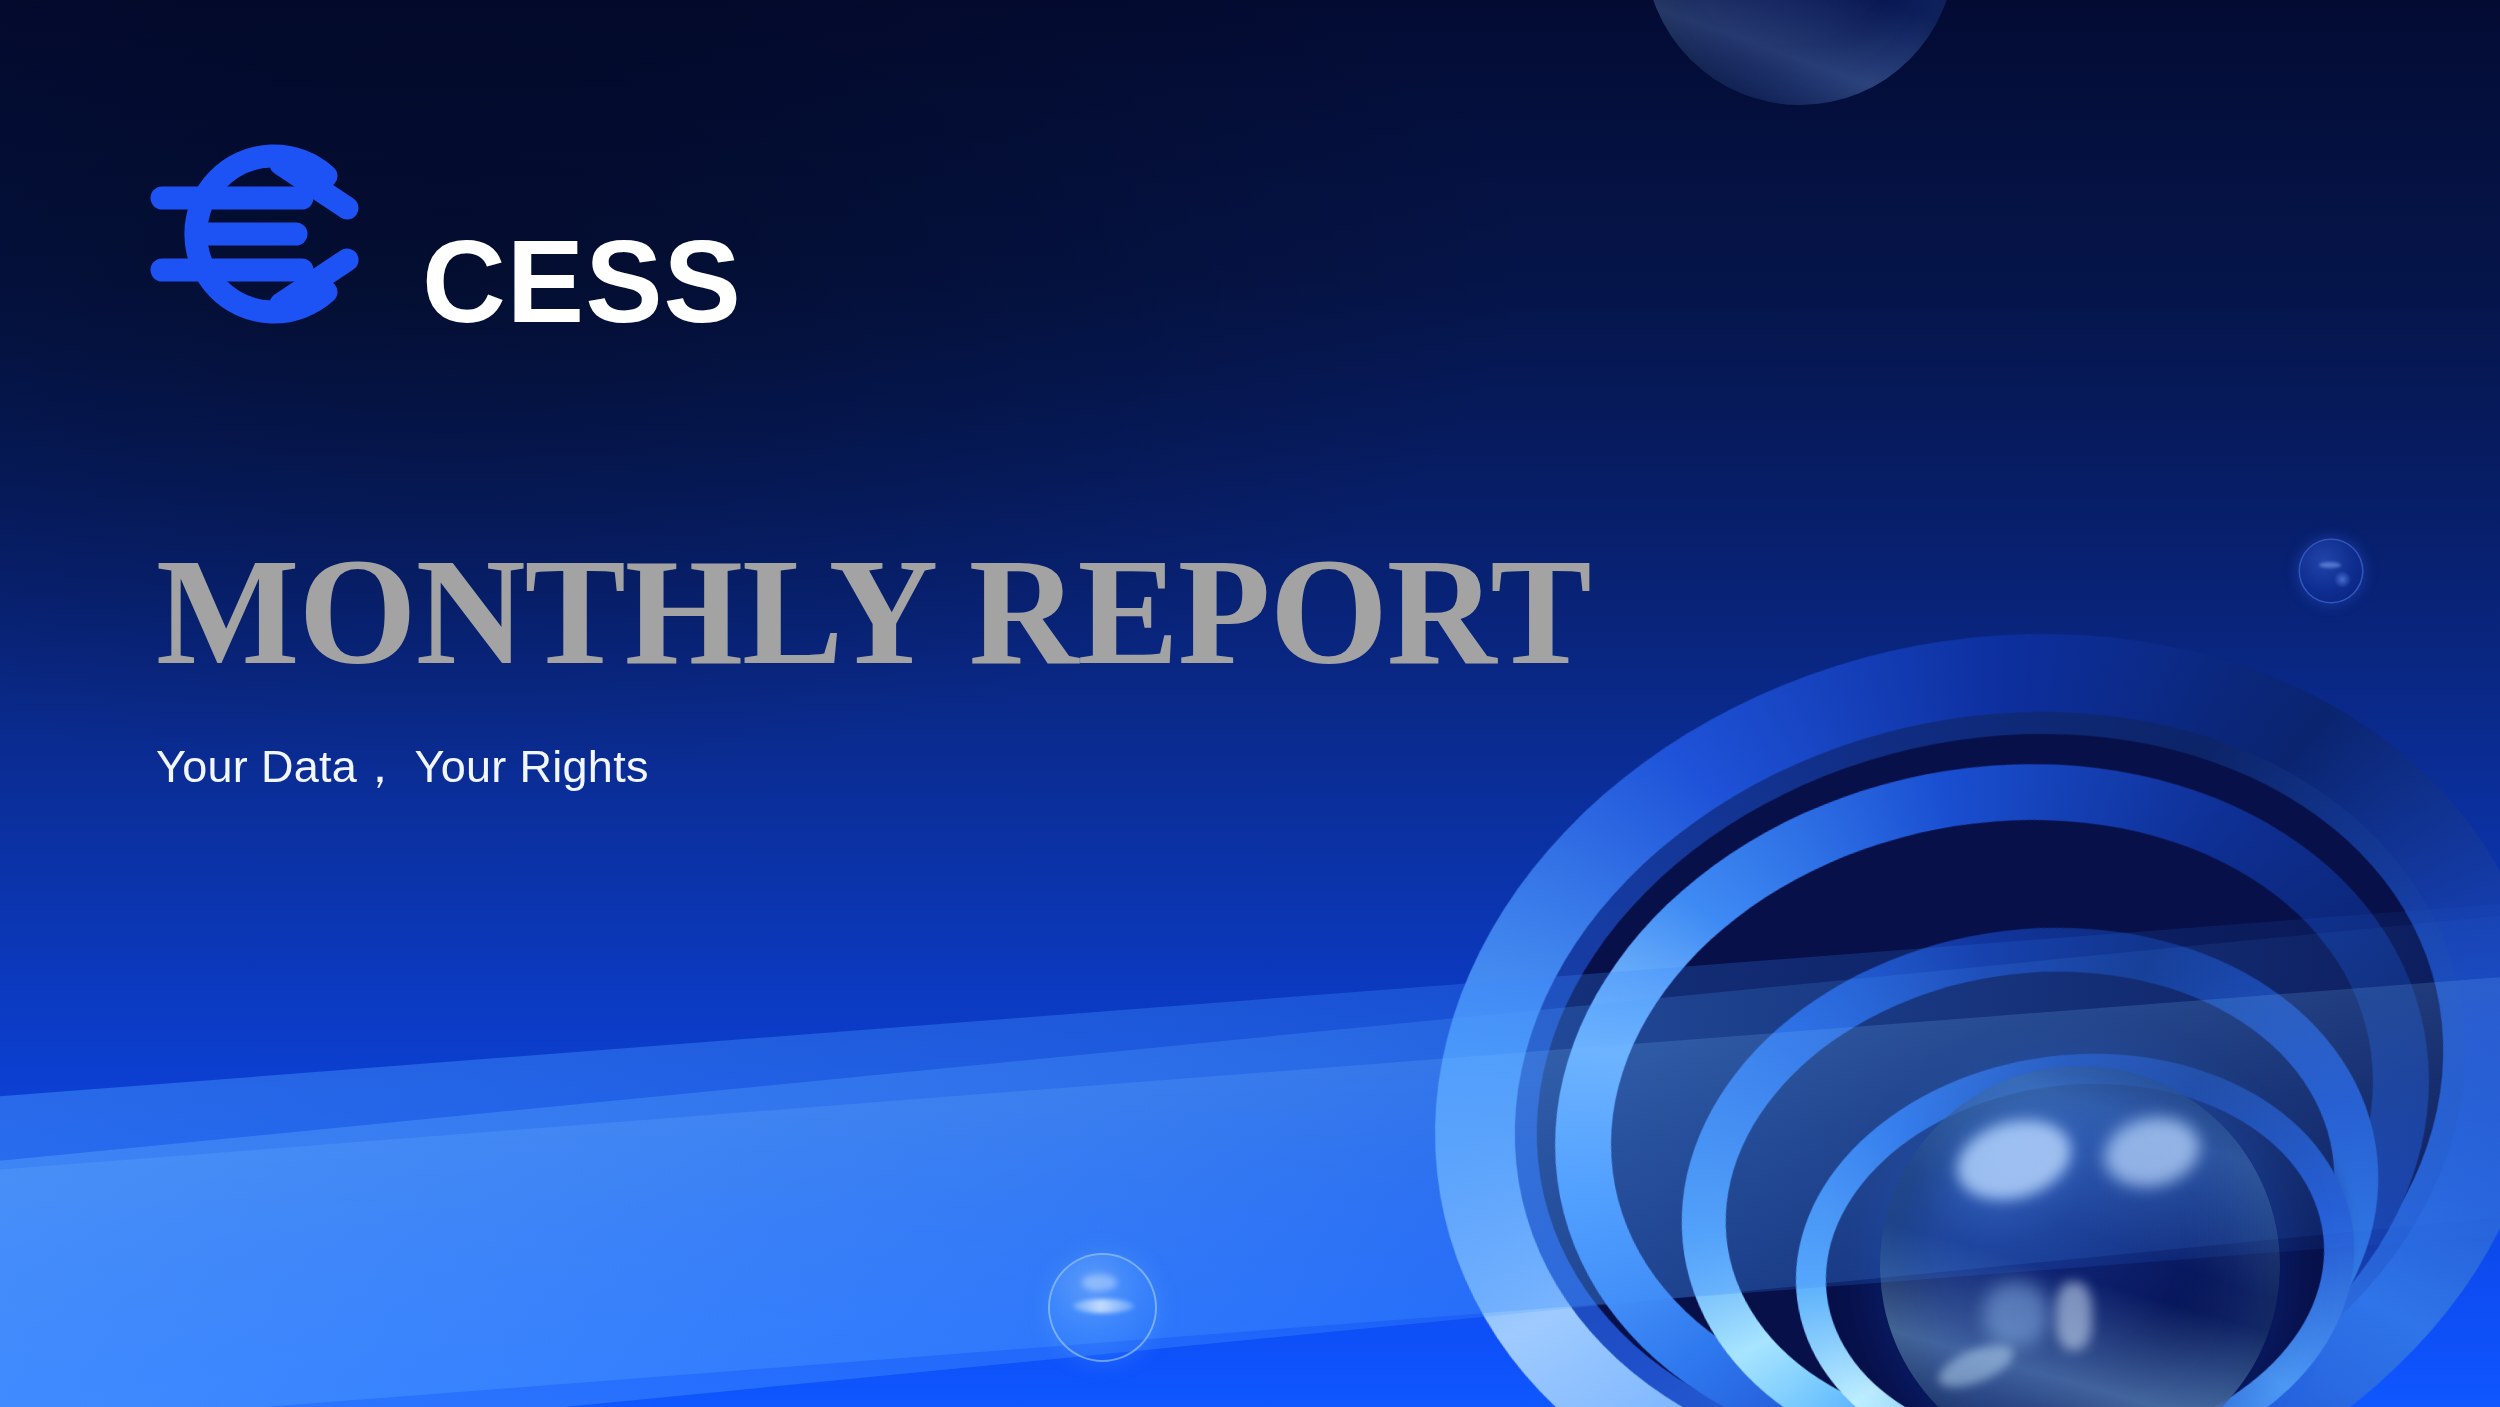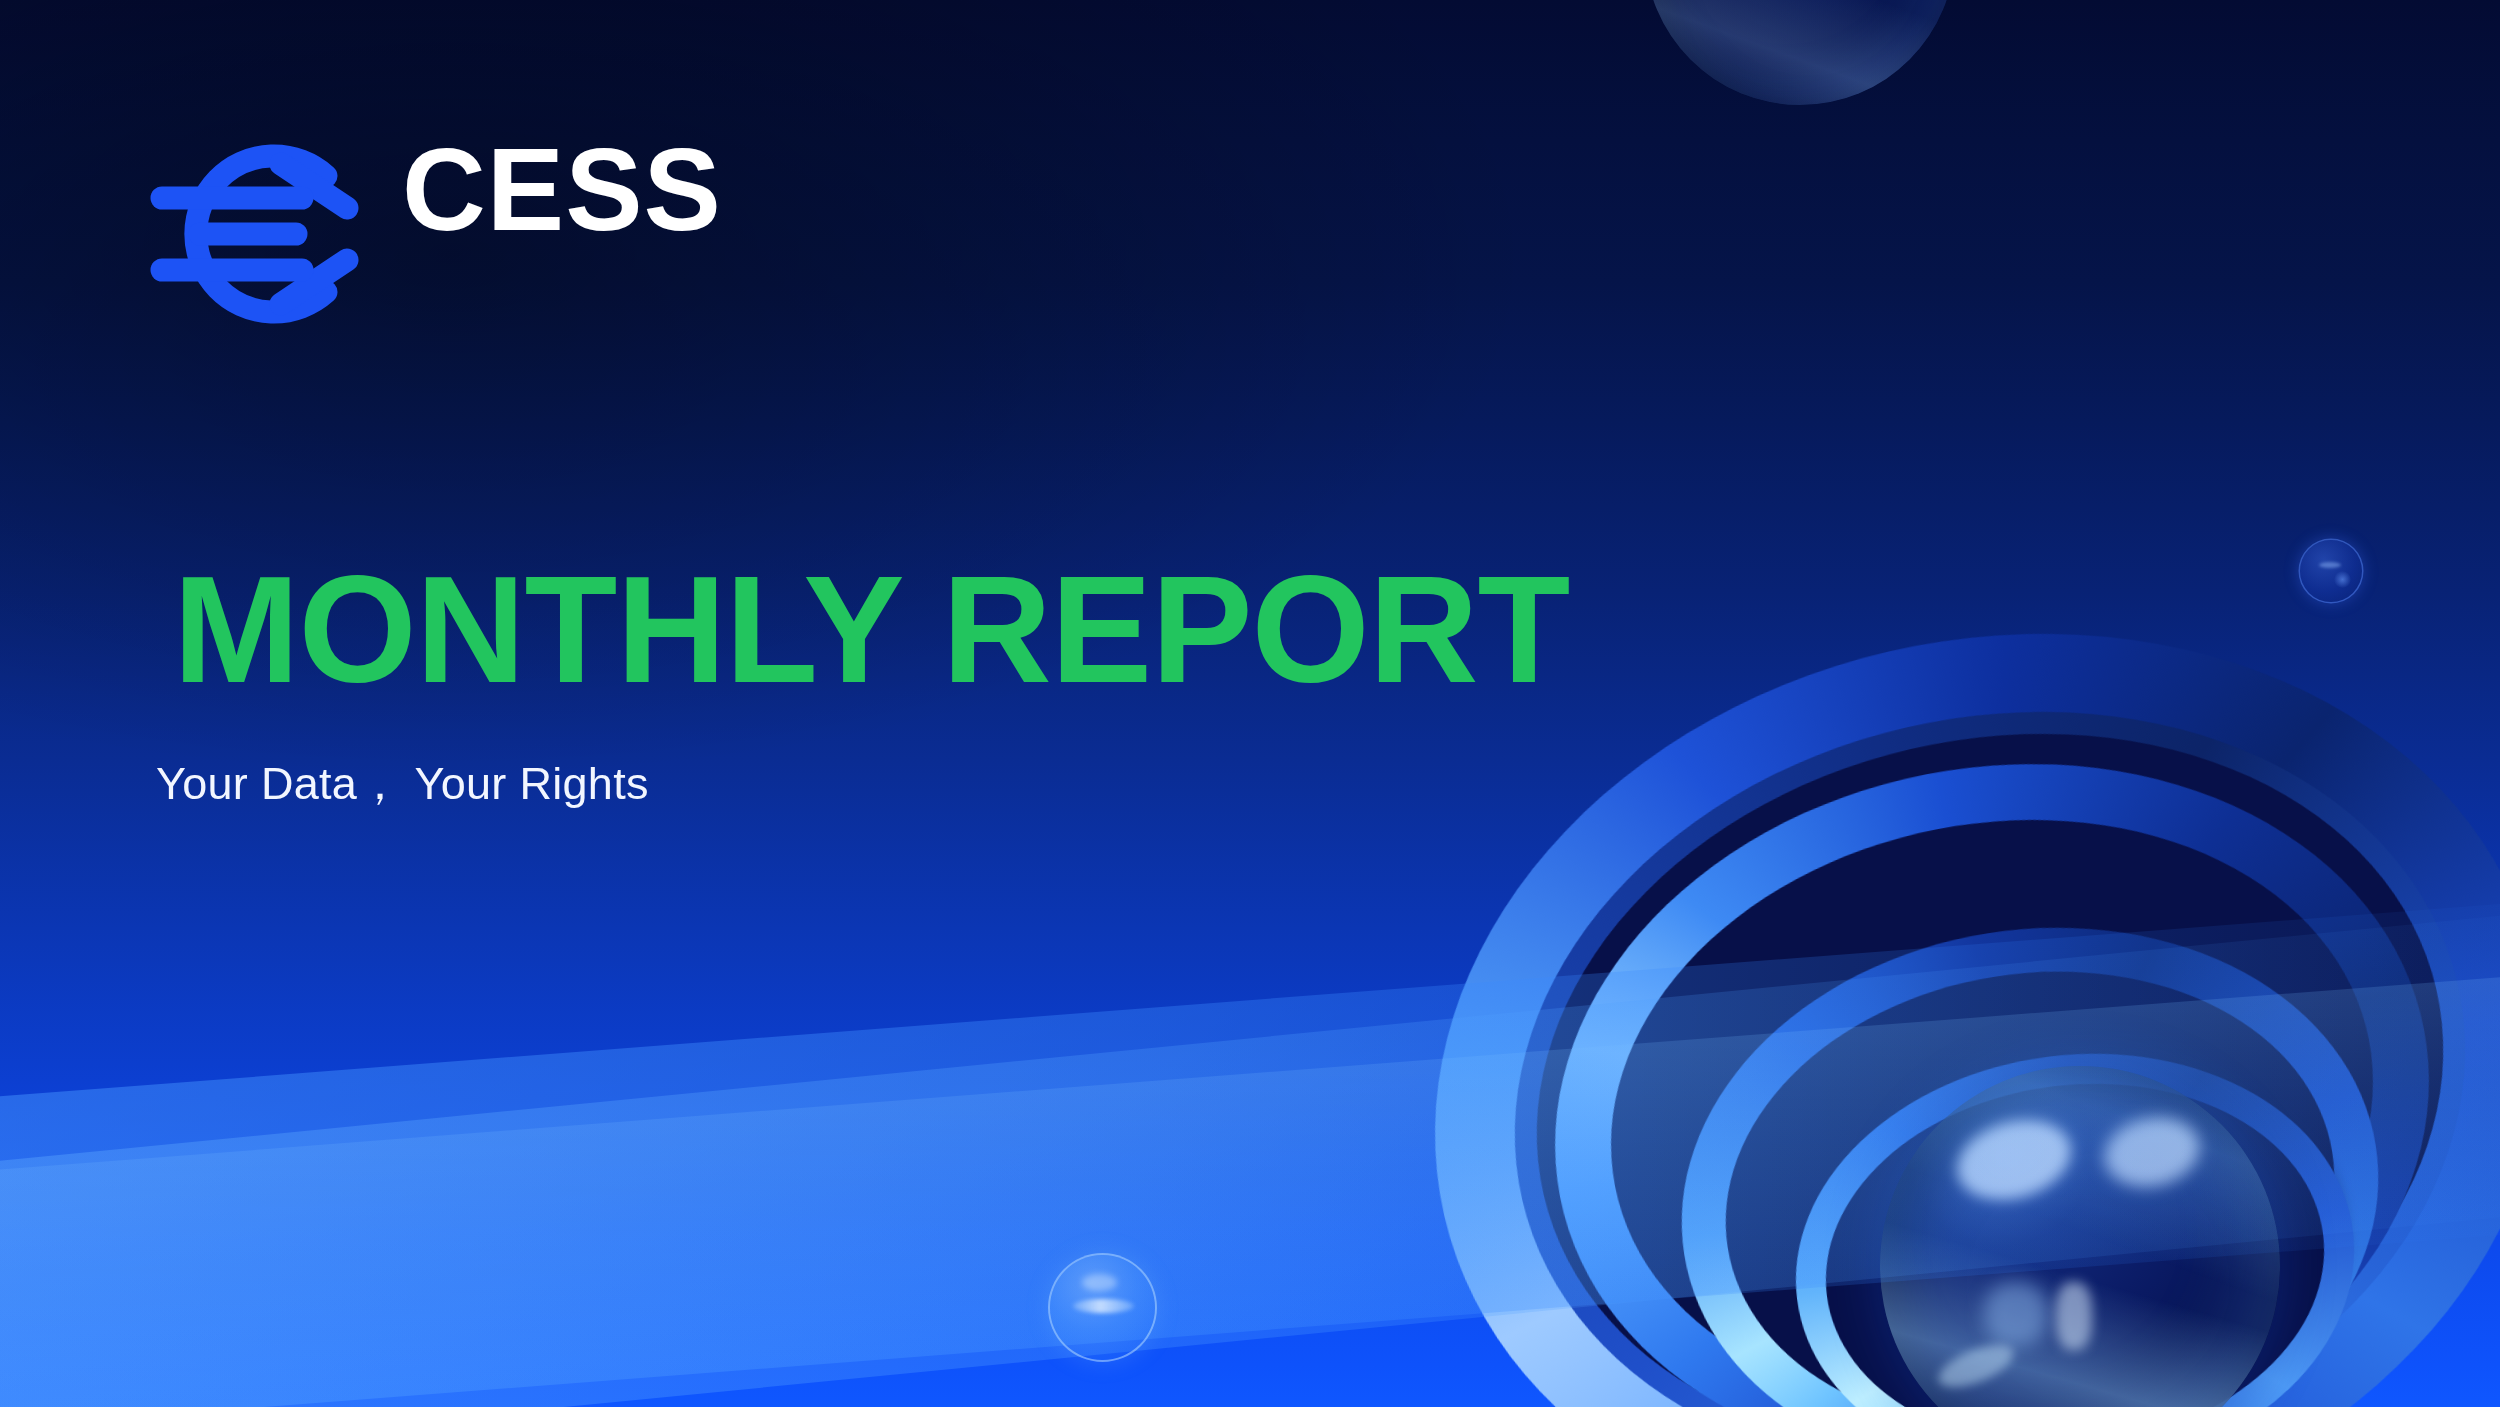--- a/index.html
+++ b/index.html
@@ -366,49 +366,50 @@
     transform-origin: left top;
     pointer-events: none;
   }
 
   
   .logo-block {
     position: absolute;
     left: 150px;
     top: 128px;
     display: flex;
-    align-items: flex-start;
-    gap: 16px;
+    align-items: flex-end;
+    gap: 36px;
   }
   .logo-mark { width: 236px; height: 212px; display: block; }
   .logo-word {
     color: #ffffff;
     font-size: 116px;
     font-weight: 700;
     letter-spacing: 1px;
     line-height: 1;
     white-space: nowrap;
     margin-top: 4px;
   }
 
   
   .copy {
     position: absolute;
     left: 156px;
     top: 536px;
     width: 1500px;
   }
   .title {
-    color: #22c55e;
+    color: #a3a3a3;
     font-size: 152px;
     font-weight: 700;
     letter-spacing: -1px;
     line-height: 1.0;
-    margin: 17px;
+    margin: 0;
     white-space: nowrap;
+    font-family: Liberation Serif, serif;
   }
   .subtitle {
     color: #2f8dfa;
     font-size: 60px;
     font-weight: 700;
     line-height: 1.0;
     margin: 58px 0 0 0;
     letter-spacing: 0.2px;
     white-space: nowrap;
   }

